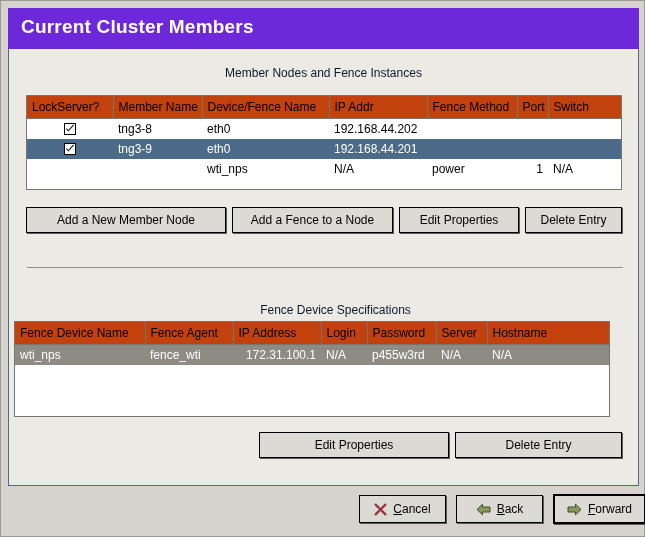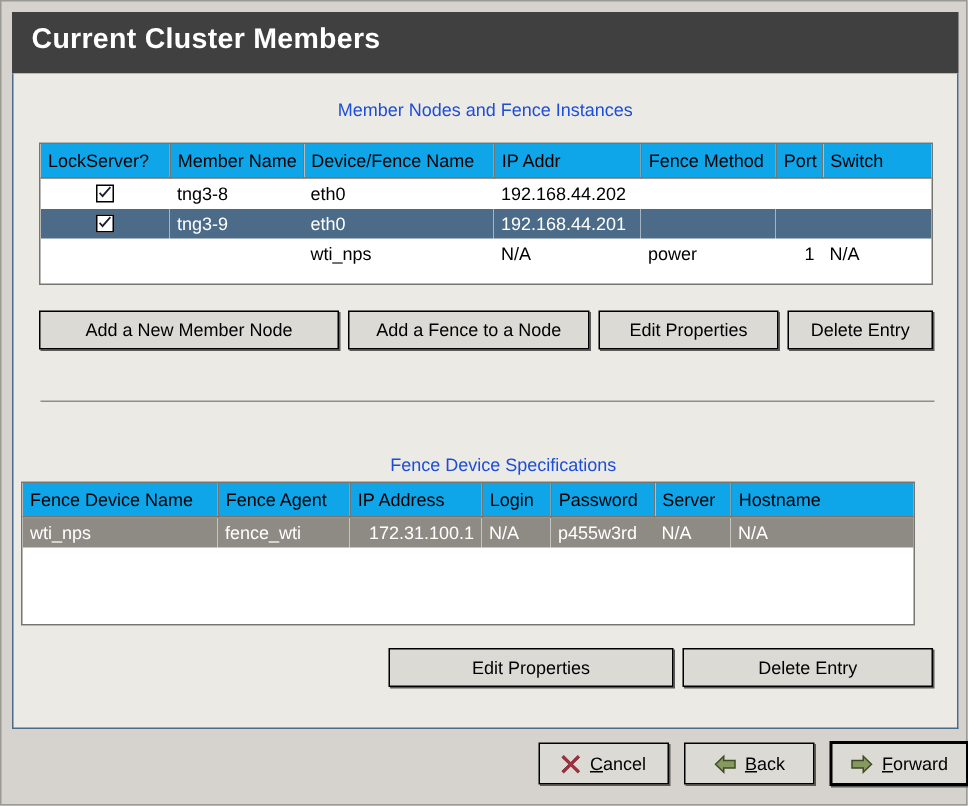--- a/index.html
+++ b/index.html
@@ -12,58 +12,58 @@
   }
   #window{
     position:absolute;left:0;top:0;width:645px;height:537px;
     background:#d6d3ce;
     box-sizing:border-box;
     border:1px solid #9a9a94;
   }
   
   #titlebar{
     position:absolute;left:7px;top:7px;width:631px;height:41px;
-    background:#404040;
+    background:#6d28d9;
     box-sizing:border-box;
   }
   #titlebar .title-text{
     position:absolute;left:13px;top:8px;
     font-size:19px;font-weight:bold;color:#ffffff;
     letter-spacing:.2px;
     white-space:nowrap;
   }
   
   #content{
     position:absolute;left:7px;top:48px;width:631px;height:437px;
     background:#eceae5;
     box-sizing:border-box;
     border-left:1px solid #4c6b88;
     border-right:1px solid #4c6b88;
     border-bottom:1px solid #4c6b88;
   }
   .section-title{
     position:absolute;width:100%;text-align:center;
-    font-size:12px;color:#1d4ed8;
+    font-size:12px;color:#0f172a;
   }
   
   .tablewrap{
     position:absolute;
     background:#ffffff;
     border:1px solid #77756f;
     box-sizing:border-box;
     overflow:hidden;
   }
   table.grid{
     border-collapse:collapse;
     table-layout:fixed;
     width:100%;
     font-size:12px;
   }
   table.grid th{
-    background:#0ea5e9;
+    background:#c2410c;
     border-right:1px solid #77756f;
     border-bottom:1px solid #77756f;
     text-align:left;
     font-weight:normal;
     padding:4px 5px 4px 5px;
     height:17px;
     box-sizing:border-box;
     white-space:nowrap;
     overflow:hidden;
   }

